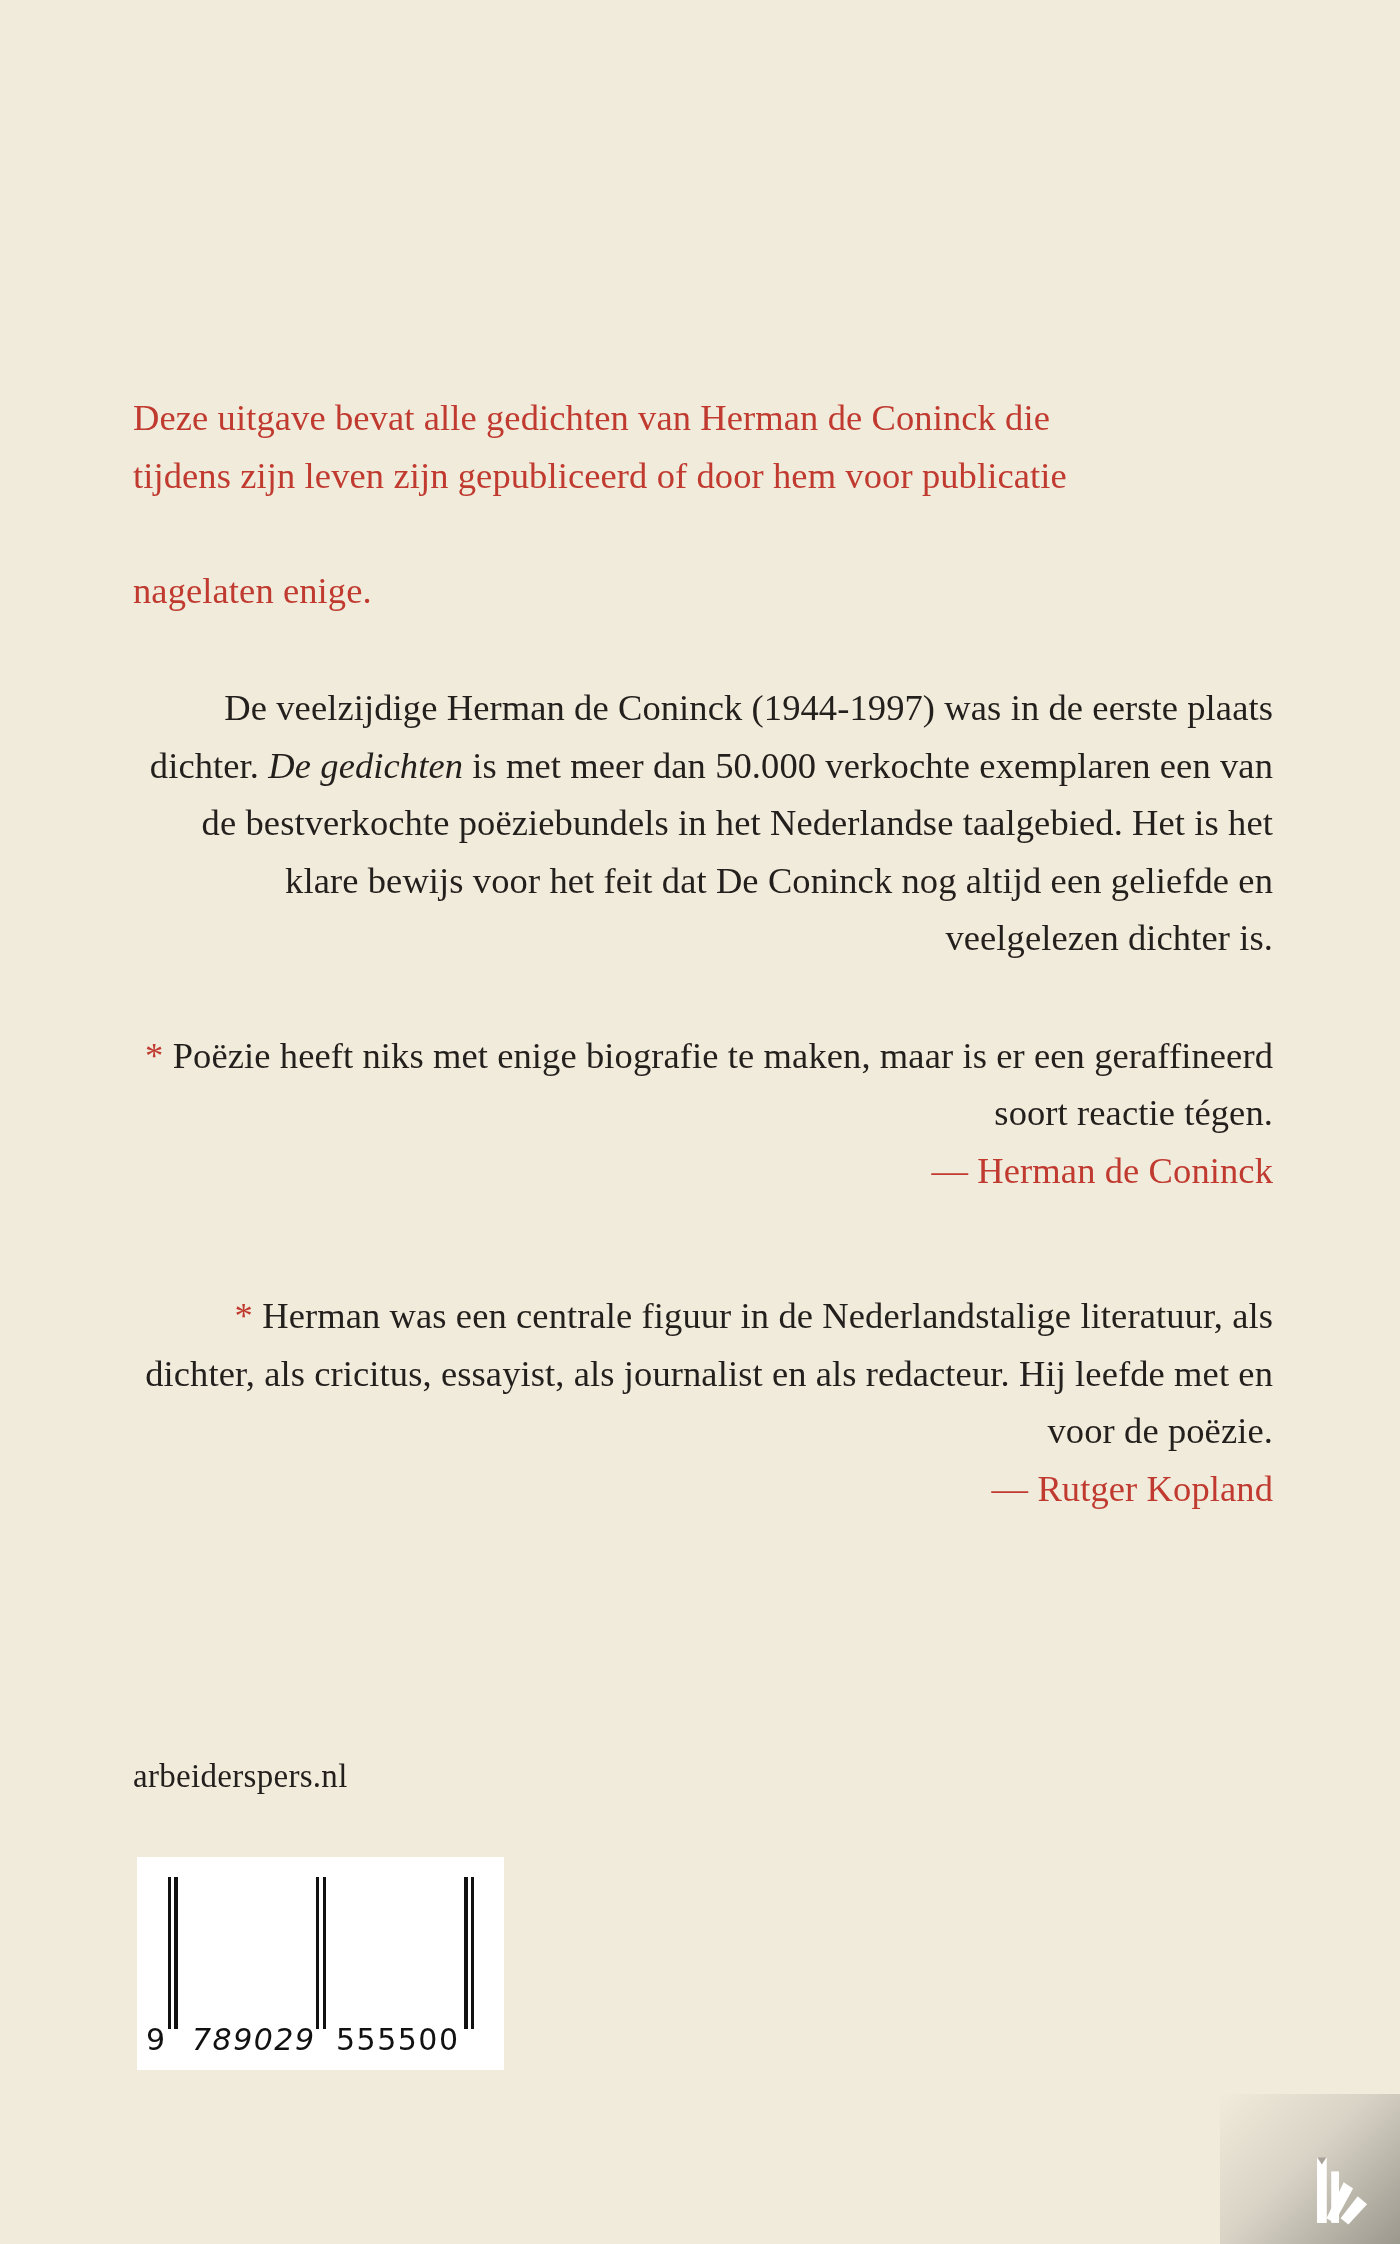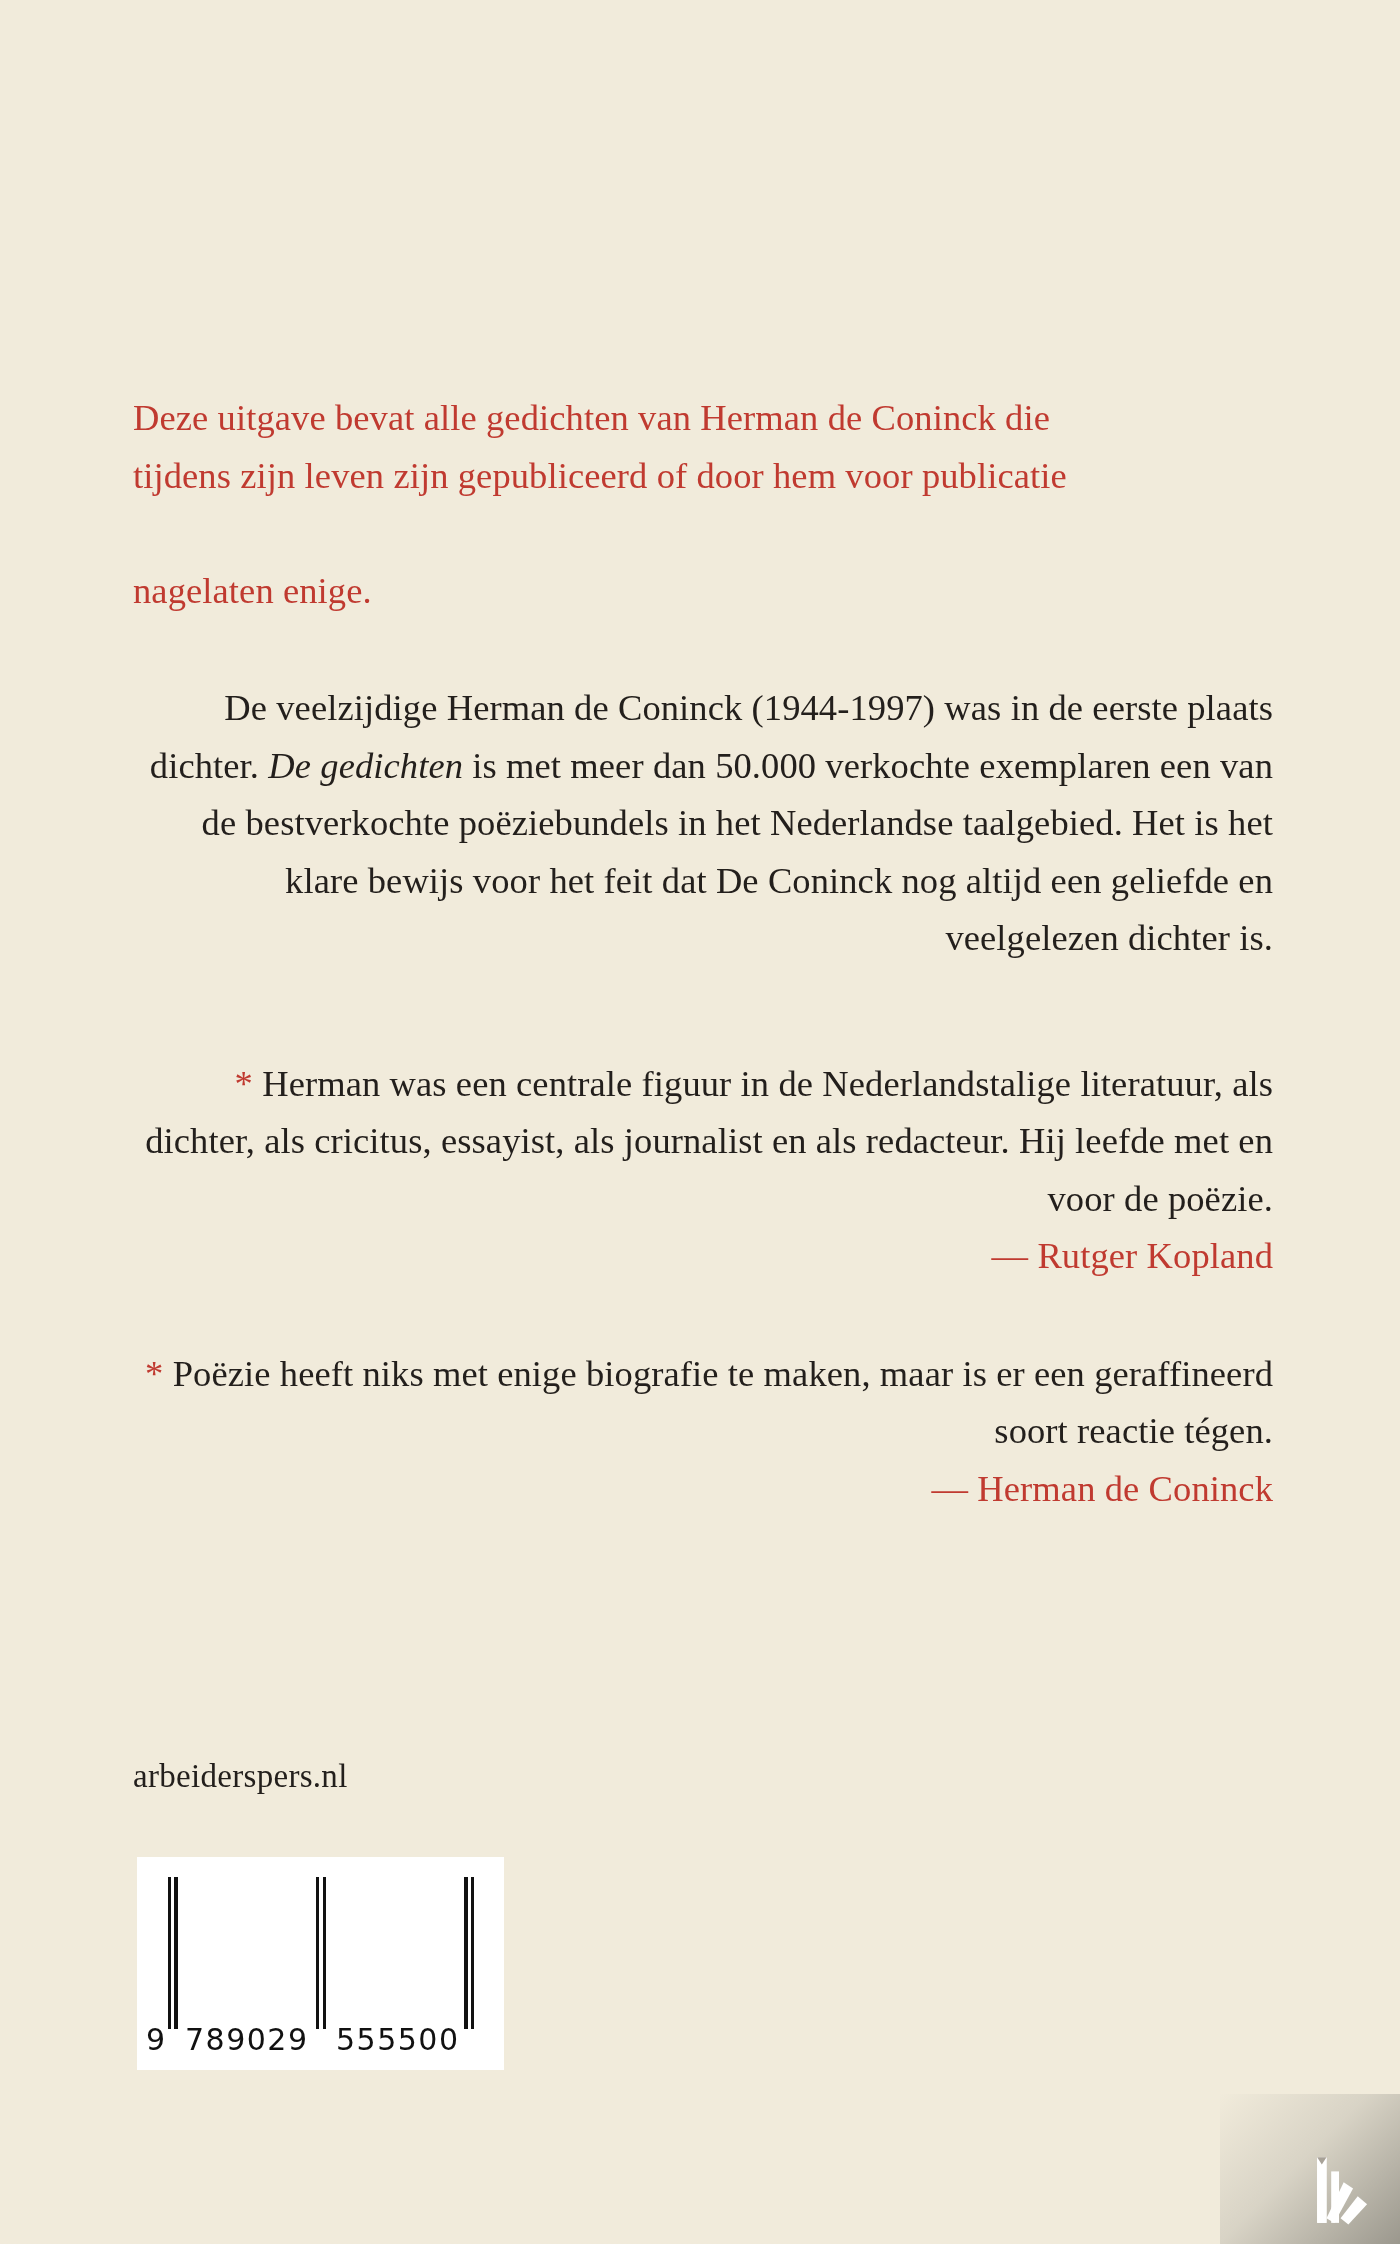--- a/index.html
+++ b/index.html
@@ -121,22 +121,23 @@
     display: flex;
     align-items: flex-end;
   }
   .bd-first {
     position: absolute;
     left: -22px;
     bottom: 0;
   }
   .bd-left {
     position: absolute;
-    left: 17px;
-    bottom: 0;
+    left: 24px;
+    bottom: 0;
+    font-style: italic;
   }
   .bd-right {
     position: absolute;
     left: 168px;
     bottom: 0;
   }
 
   
   .logo-corner {
     position: absolute;
@@ -159,23 +160,23 @@
 <body>
 
 <div class="cover">
 
   <div class="content">
 
     <p class="para red"><span>Deze uitgave bevat alle gedichten van Herman de Coninck die</span><br><span>tijdens zijn leven zijn gepubliceerd of door hem voor publicatie</span><br><br><span>nagelaten enige.</span></p>
 
     <p class="para gap-med"><span>De veelzijdige Herman de Coninck (1944-1997) was in de eerste plaats dichter. </span><span class="ital">De gedichten</span><span> is met meer dan 50.000 verkochte exemplaren een van de bestverkochte poëziebundels in het Nederlandse taalgebied. Het is het klare bewijs voor het feit dat De Coninck nog altijd een geliefde en veelgelezen dichter is.</span></p>
 
+    <p class="para gap-med"><span class="star">*</span> <span>Poëzie heeft niks met enige biografie te maken, maar is er een geraffineerd soort reactie tégen.</span><span class="attrib">— Herman de Coninck</span></p>
+
     <p class="para gap-large"><span class="star">*</span> <span>Herman was een centrale figuur in de Nederlandstalige literatuur, als dichter, als cricitus, essayist, als journalist en als redacteur. Hij leefde met en voor de poëzie.</span><span class="attrib">— Rutger Kopland</span></p>
-
-    <p class="para gap-med"><span class="star">*</span> <span>Poëzie heeft niks met enige biografie te maken, maar is er een geraffineerd soort reactie tégen.</span><span class="attrib">— Herman de Coninck</span></p>
 
   </div>
 
   <div class="site">arbeiderspers.nl</div>
 
   <div class="barcode-box">
     <div class="barcode-inner">
       <div class="bars" id="bars">
           <div class="bar guard" style="left:0%;width:1.0736842105263158%"></div>
           <div class="bar guard" style="left:2.1052631578947367%;width:1.0736842105263158%"></div>

